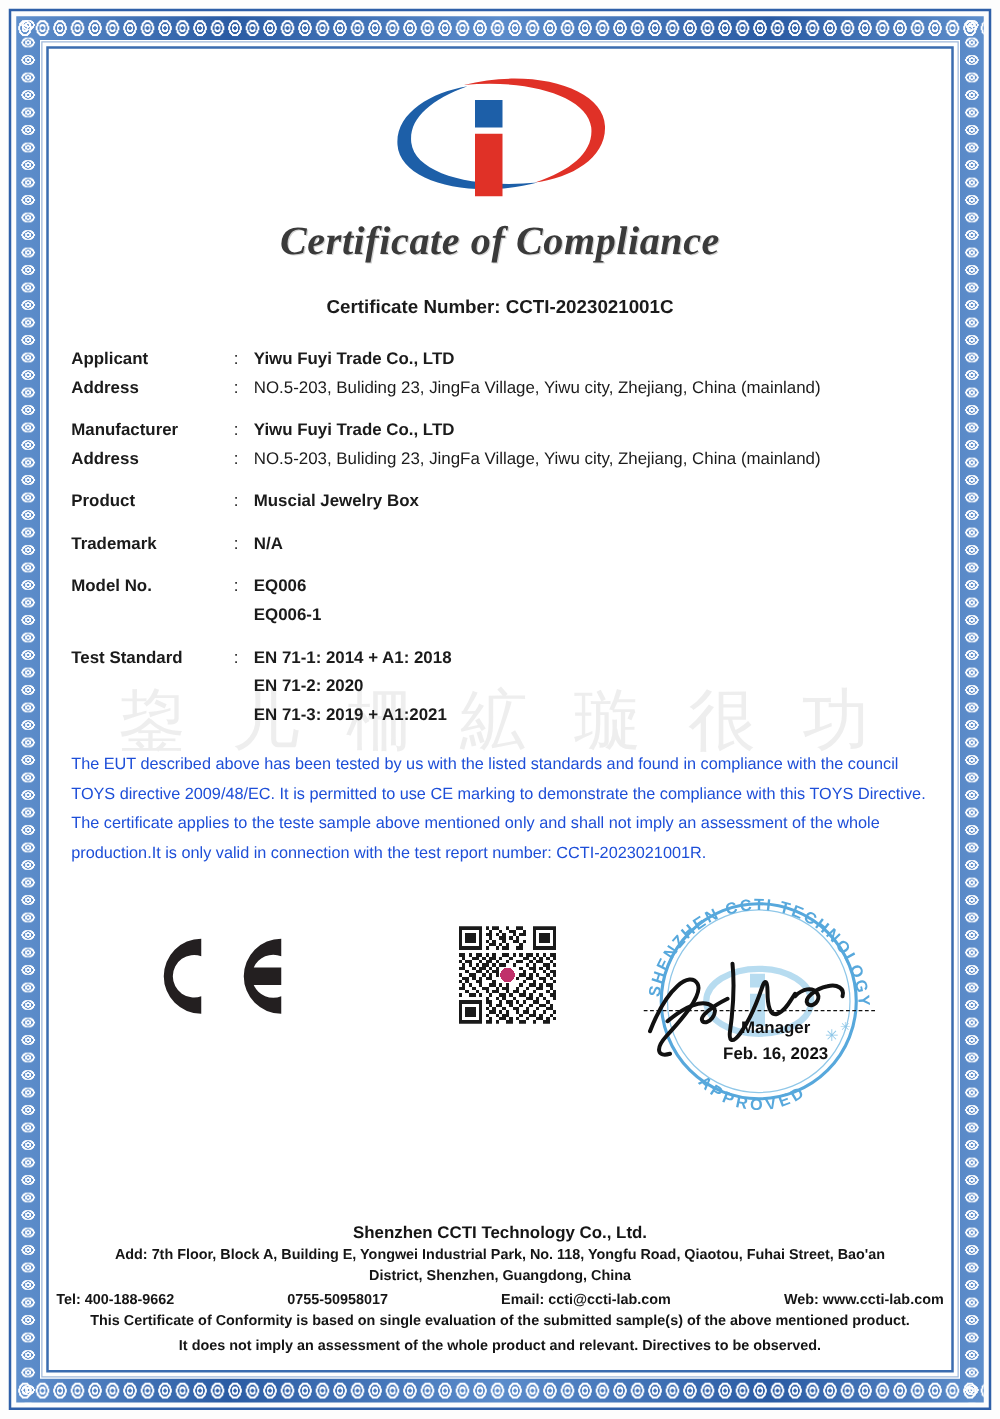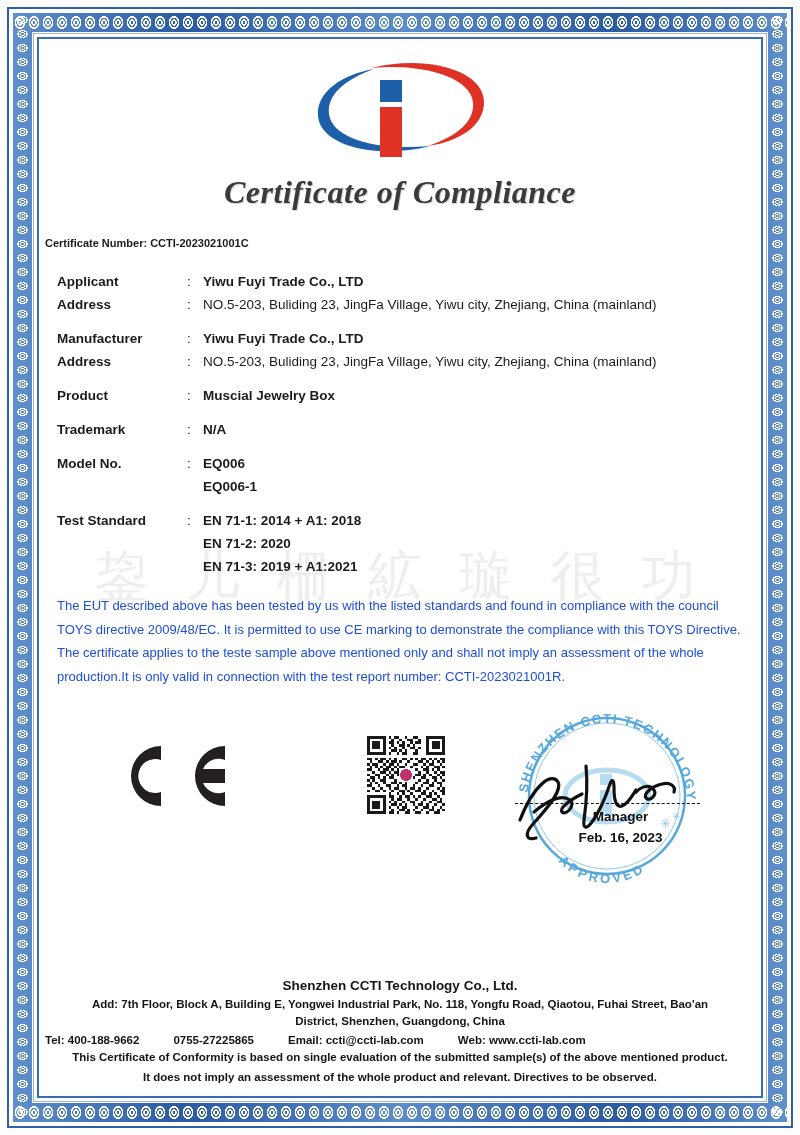--- a/index.html
+++ b/index.html
@@ -115,21 +115,22 @@
     font-style: italic;
     font-weight: bold;
     font-size: 32px;
     color: #3a3a3a;
     letter-spacing: 0.5px;
     margin: 4px 0 0 0;
     text-shadow: 1px 1px 0 rgba(0,0,0,0.18);
   }
 
   .cert-number {
-    font-size: 11px;
+    text-align: center;
+    font-size: 15px;
     font-weight: bold;
     color: #1b1b1b;
     margin-top: 26px;
   }
 
   
   .fields {
     position: relative;
     margin-top: 21px;
     padding: 0 6px 0 12px;
@@ -230,21 +231,21 @@
     font-size: 11.5px;
     font-weight: bold;
     line-height: 17px;
     padding: 0 10px;
   }
   .footer .f-contact {
     font-size: 11.5px;
     font-weight: bold;
     margin-top: 4px;
     display: flex;
-    justify-content: flex-start;
+    justify-content: space-between;
     gap: 34px;
   }
   .footer .f-note {
     font-size: 11.5px;
     font-weight: bold;
     line-height: 17px;
     margin-top: 3px;
     padding: 0 4px;
   }
 </style>
@@ -640,21 +641,21 @@
         <div>Feb. 16, 2023</div>
       </div>
     </div>
 
     <div class="footer">
       <div class="f-company">Shenzhen CCTI Technology Co., Ltd.</div>
       <div class="f-addr">Add: 7th Floor, Block A, Building E, Yongwei Industrial Park, No. 118, Yongfu Road, Qiaotou, Fuhai Street, Bao'an</div>
       <div class="f-addr">District, Shenzhen, Guangdong, China</div>
       <div class="f-contact">
         <span>Tel: 400-188-9662</span>
-        <span>0755-27225865</span>
+        <span>0755-50958017</span>
         <span>Email: ccti@ccti-lab.com</span>
         <span>Web: www.ccti-lab.com</span>
       </div>
       <div class="f-note">This Certificate of Conformity is based on single evaluation of the submitted sample(s) of the above mentioned product.</div>
       <div class="f-note">It does not imply an assessment of the whole product and relevant. Directives to be observed.</div>
     </div>
 
   </div>
 </div>
 

